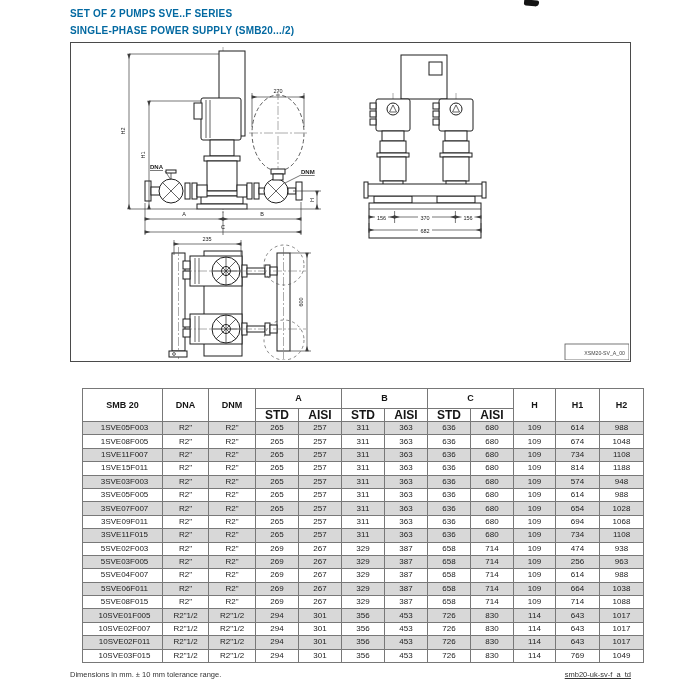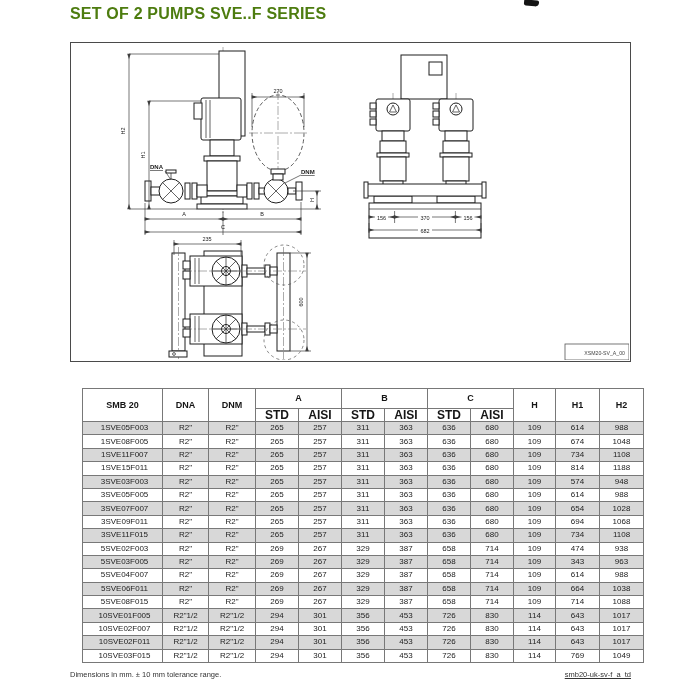--- a/index.html
+++ b/index.html
@@ -1,21 +1,21 @@
 <!DOCTYPE html>
 <html><head>
 <meta charset="utf-8">
 <style>
   html,body{margin:0;padding:0;}
   body{
     width:700px;height:700px;position:relative;background:#ffffff;
     font-family:"Liberation Sans", sans-serif;color:#1a1a1a;overflow:hidden;
   }
   .title-block{position:absolute;left:70px;top:5px;width:560px;}
-  .title-line{font-size:16px;font-weight:bold;line-height:17px;letter-spacing:.2px;color:#4d7c0f;}
+  .title-line{font-size:10px;font-weight:bold;line-height:17px;letter-spacing:.2px;color:#0369a1;}
   .logo-mark{position:absolute;left:524px;top:0;width:15px;height:6px;background:#141414;
     border-radius:1px 2px 4px 2px;transform:rotate(6deg);}
   .diagram-box{position:absolute;left:70px;top:42px;width:561px;height:320px;
     border:1.5px solid #4a4a4a;box-sizing:border-box;background:#fff;}
   .diagram-box svg{display:block;}
   svg text{font-family:"Liberation Sans", sans-serif;fill:#222;}
   .part{fill:#ffffff;stroke:#1f1f1f;stroke-width:1;}
   .thin{fill:none;stroke:#1f1f1f;stroke-width:.7;}
   .dim{stroke:#3d3d3d;stroke-width:.7;fill:none;}
   .cl{stroke:#666;stroke-width:.55;fill:none;stroke-dasharray:9 2 2 2;}
@@ -38,20 +38,21 @@
 
   .footer{position:absolute;left:70px;top:670px;width:561px;font-size:7.5px;color:#333;text-align:center;}
   .footer .fl{float:left;}
   .footer .fr{float:right;text-decoration:underline;}
 </style>
 </head>
 <body>
 
 <div class="title-block">
   <div class="title-line">SET OF 2 PUMPS SVE..F SERIES</div>
+  <div class="title-line">SINGLE-PHASE POWER SUPPLY (SMB20.../2)</div>
 </div>
 <div class="logo-mark"></div>
 
 <div class="diagram-box">
 <svg width="558" height="317" viewBox="0 0 558 317">
   <defs>
     <marker id="ar" markerWidth="9" markerHeight="7" refX="8" refY="3.5" orient="auto-start-reverse">
       <path d="M0.5,3.5 L8.5,1 L8.5,6 z" fill="#3d3d3d"></path>
     </marker>
   </defs>
@@ -484,21 +485,21 @@
         <td class="model">5SVE03F005</td>
         <td>R2"</td>
         <td>R2"</td>
         <td>269</td>
         <td>267</td>
         <td>329</td>
         <td>387</td>
         <td>658</td>
         <td>714</td>
         <td>109</td>
-        <td>343</td>
+        <td>256</td>
         <td>963</td>
       </tr>
       <tr>
         <td class="model">5SVE04F007</td>
         <td>R2"</td>
         <td>R2"</td>
         <td>269</td>
         <td>267</td>
         <td>329</td>
         <td>387</td>

